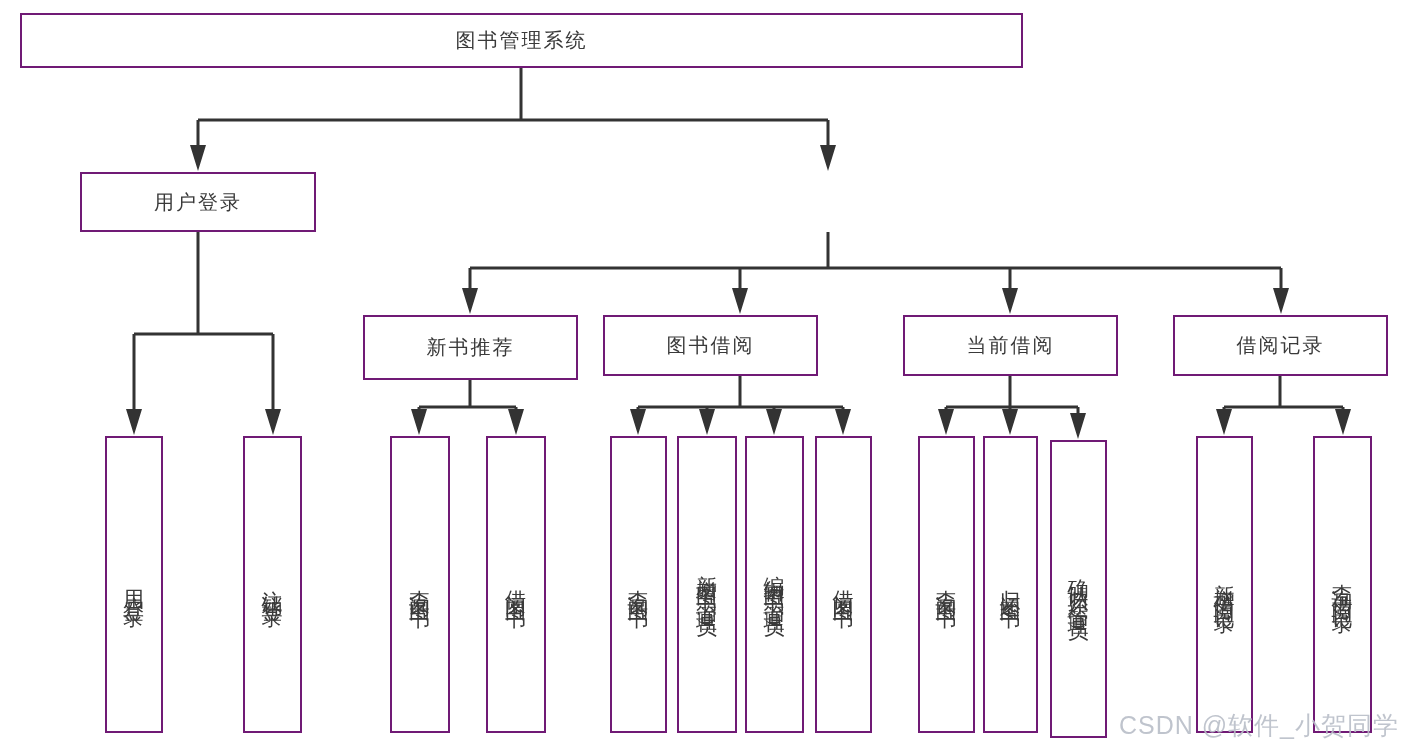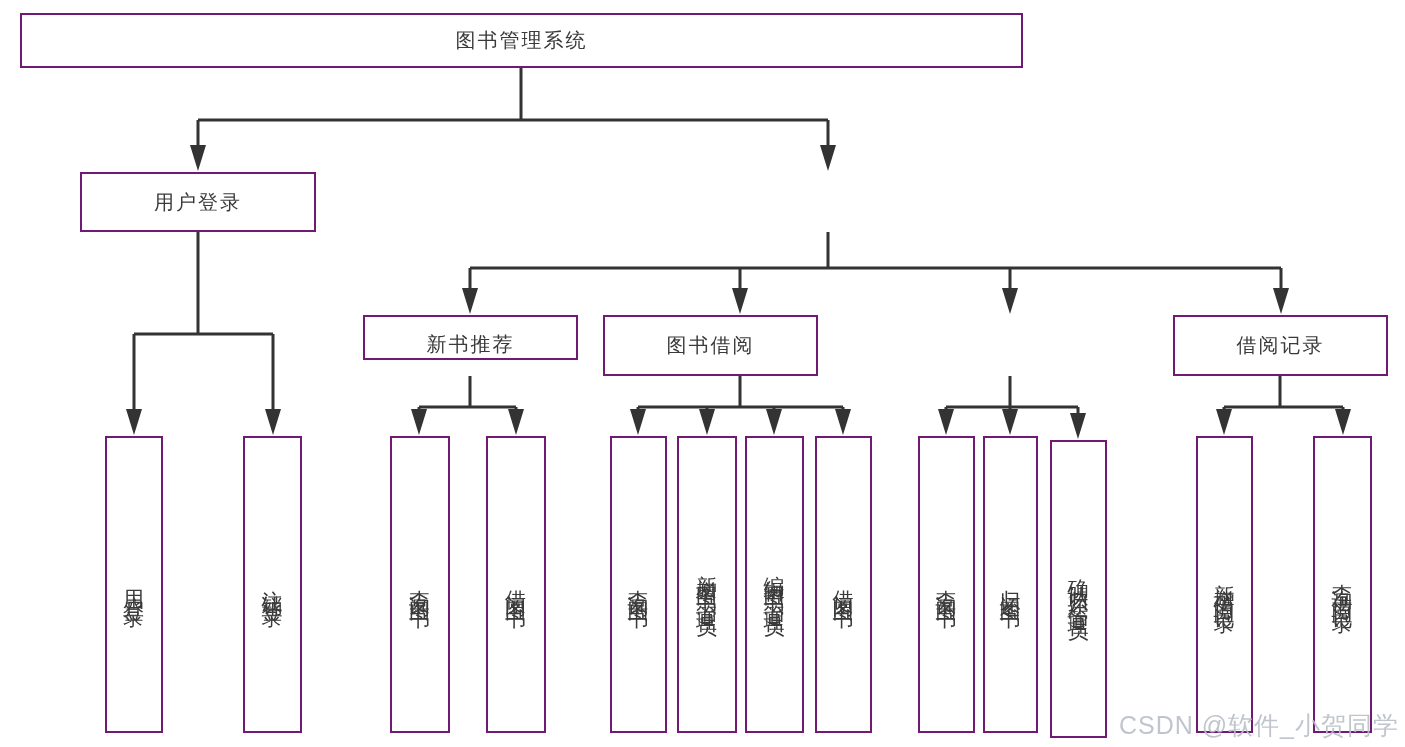--- a/index.html
+++ b/index.html
@@ -79,25 +79,28 @@
   </svg>
 
   <div class="box" style="left:20px; top:13px; width:1003px; height:55px;">
     <span class="hlabel">图书管理系统</span>
   </div>
 
   <div class="box" style="left:80px; top:172px; width:236px; height:60px;">
     <span class="hlabel">用户登录</span>
   </div>
 
-  <div class="box" style="left:363px; top:315px; width:215px; height:45px;align-items:flex-end;">
+  <div class="box" style="left:363px; top:315px; width:215px; height:65px;">
     <span class="hlabel">新书推荐</span>
   </div>
   <div class="box" style="left:603px; top:315px; width:215px; height:61px;">
     <span class="hlabel">图书借阅</span>
+  </div>
+  <div class="box" style="left:903px; top:315px; width:215px; height:61px;">
+    <span class="hlabel">当前借阅</span>
   </div>
   <div class="box" style="left:1173px; top:315px; width:215px; height:61px;">
     <span class="hlabel">借阅记录</span>
   </div>
 
   <div class="box" style="left:105px; top:436px; width:58px; height:297px;">
     <span class="vlabel">用户登录</span>
   </div>
   <div class="box" style="left:243px; top:436px; width:59px; height:297px;">
     <span class="vlabel">注销登录</span>

